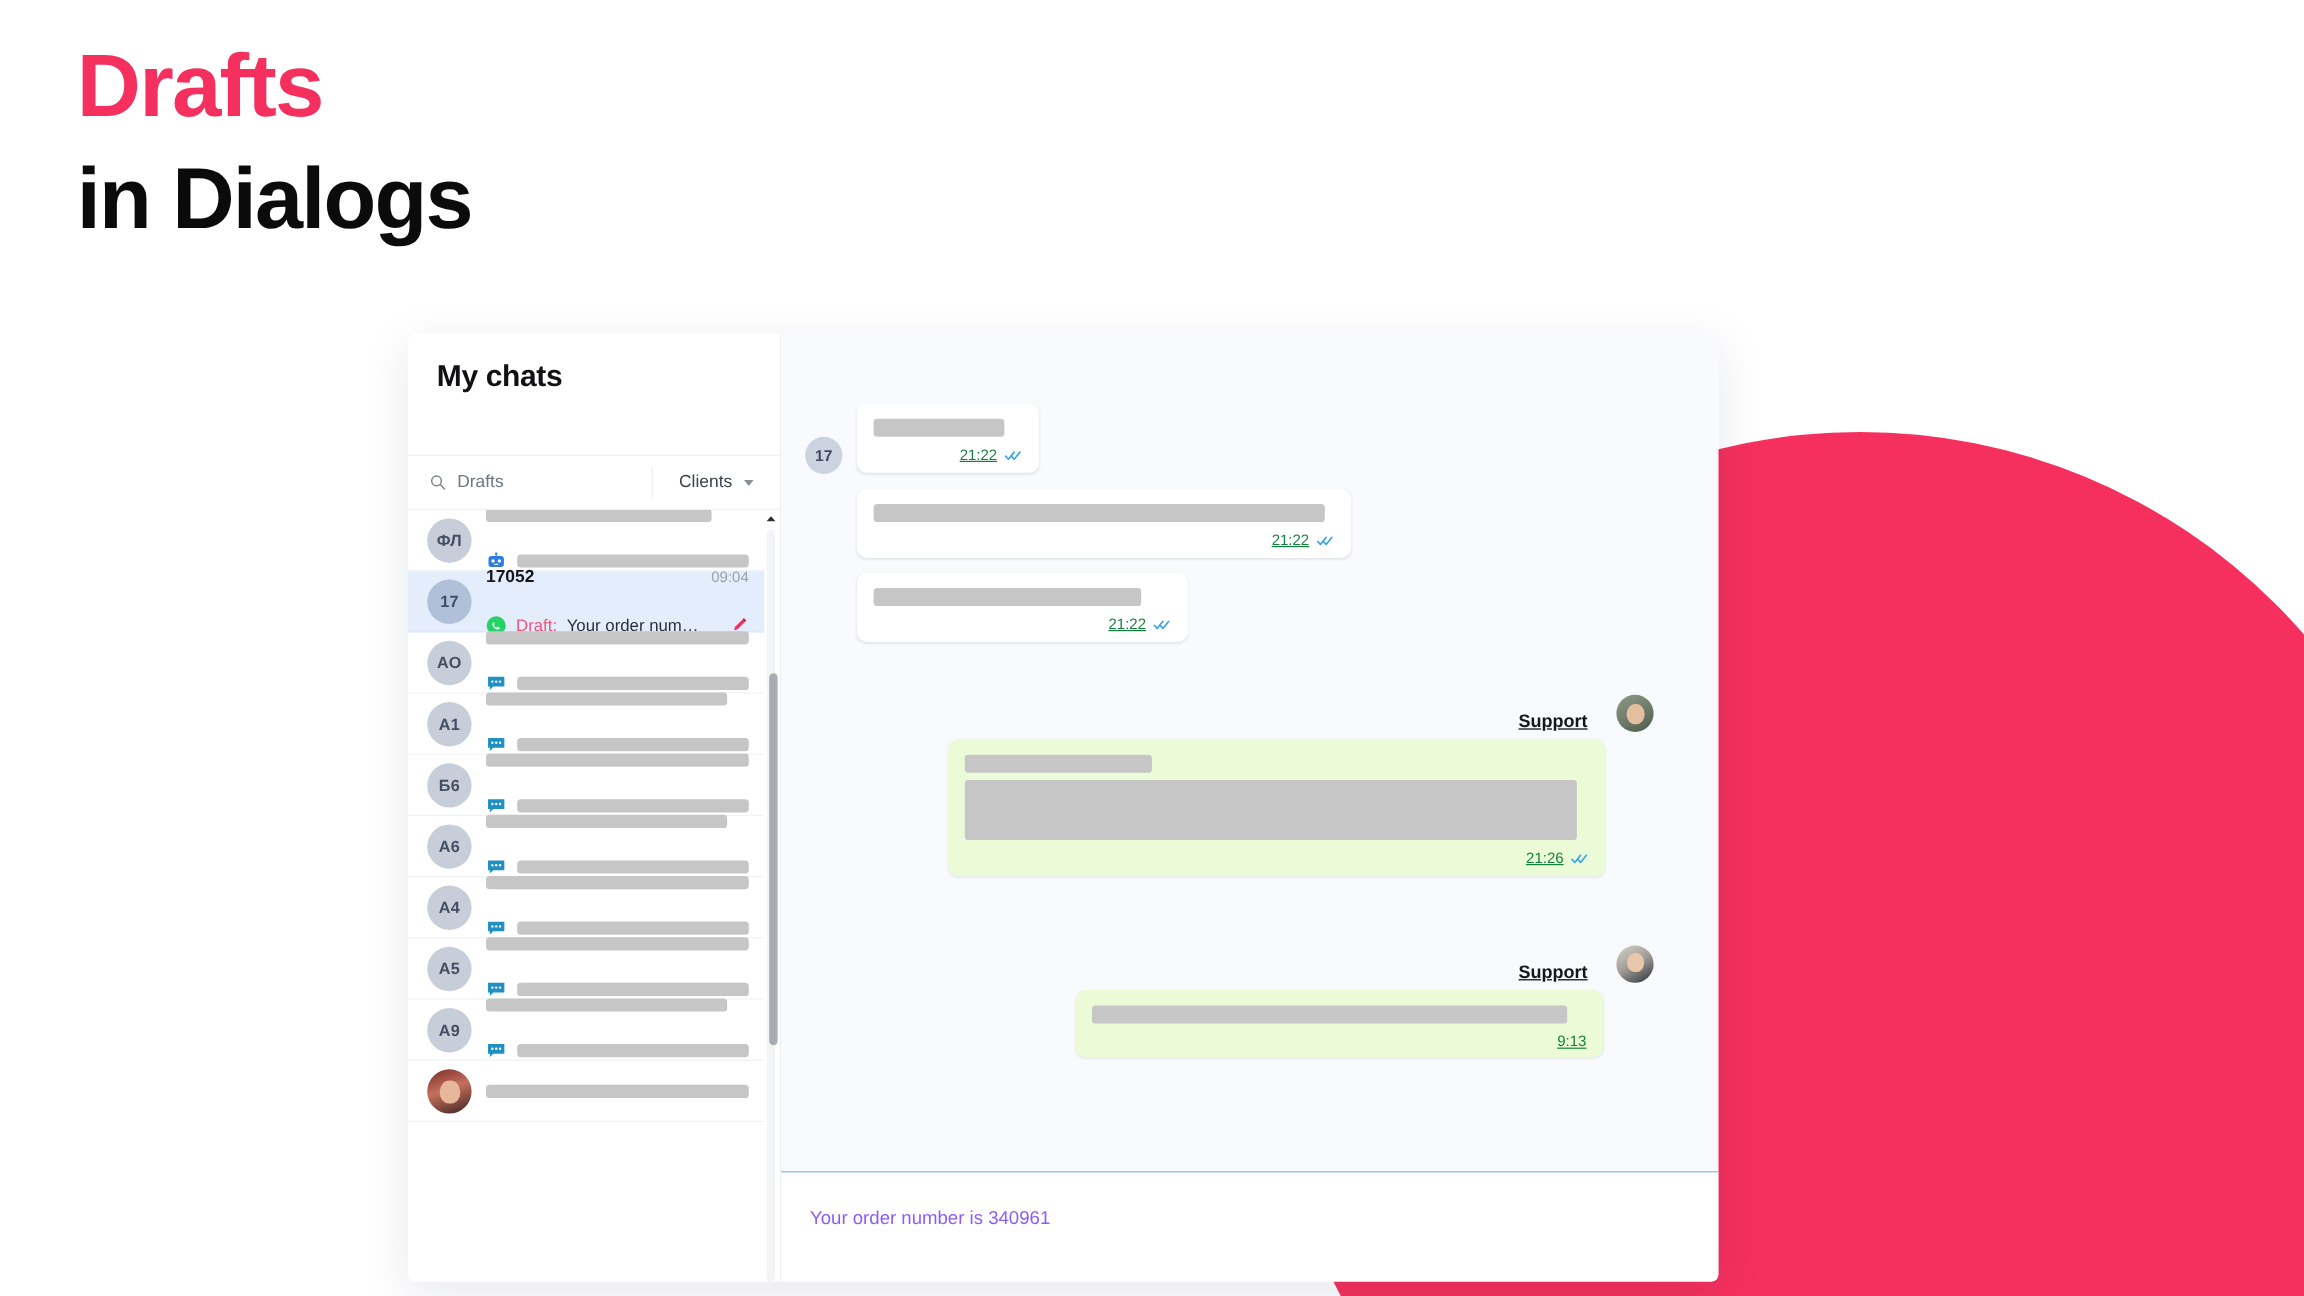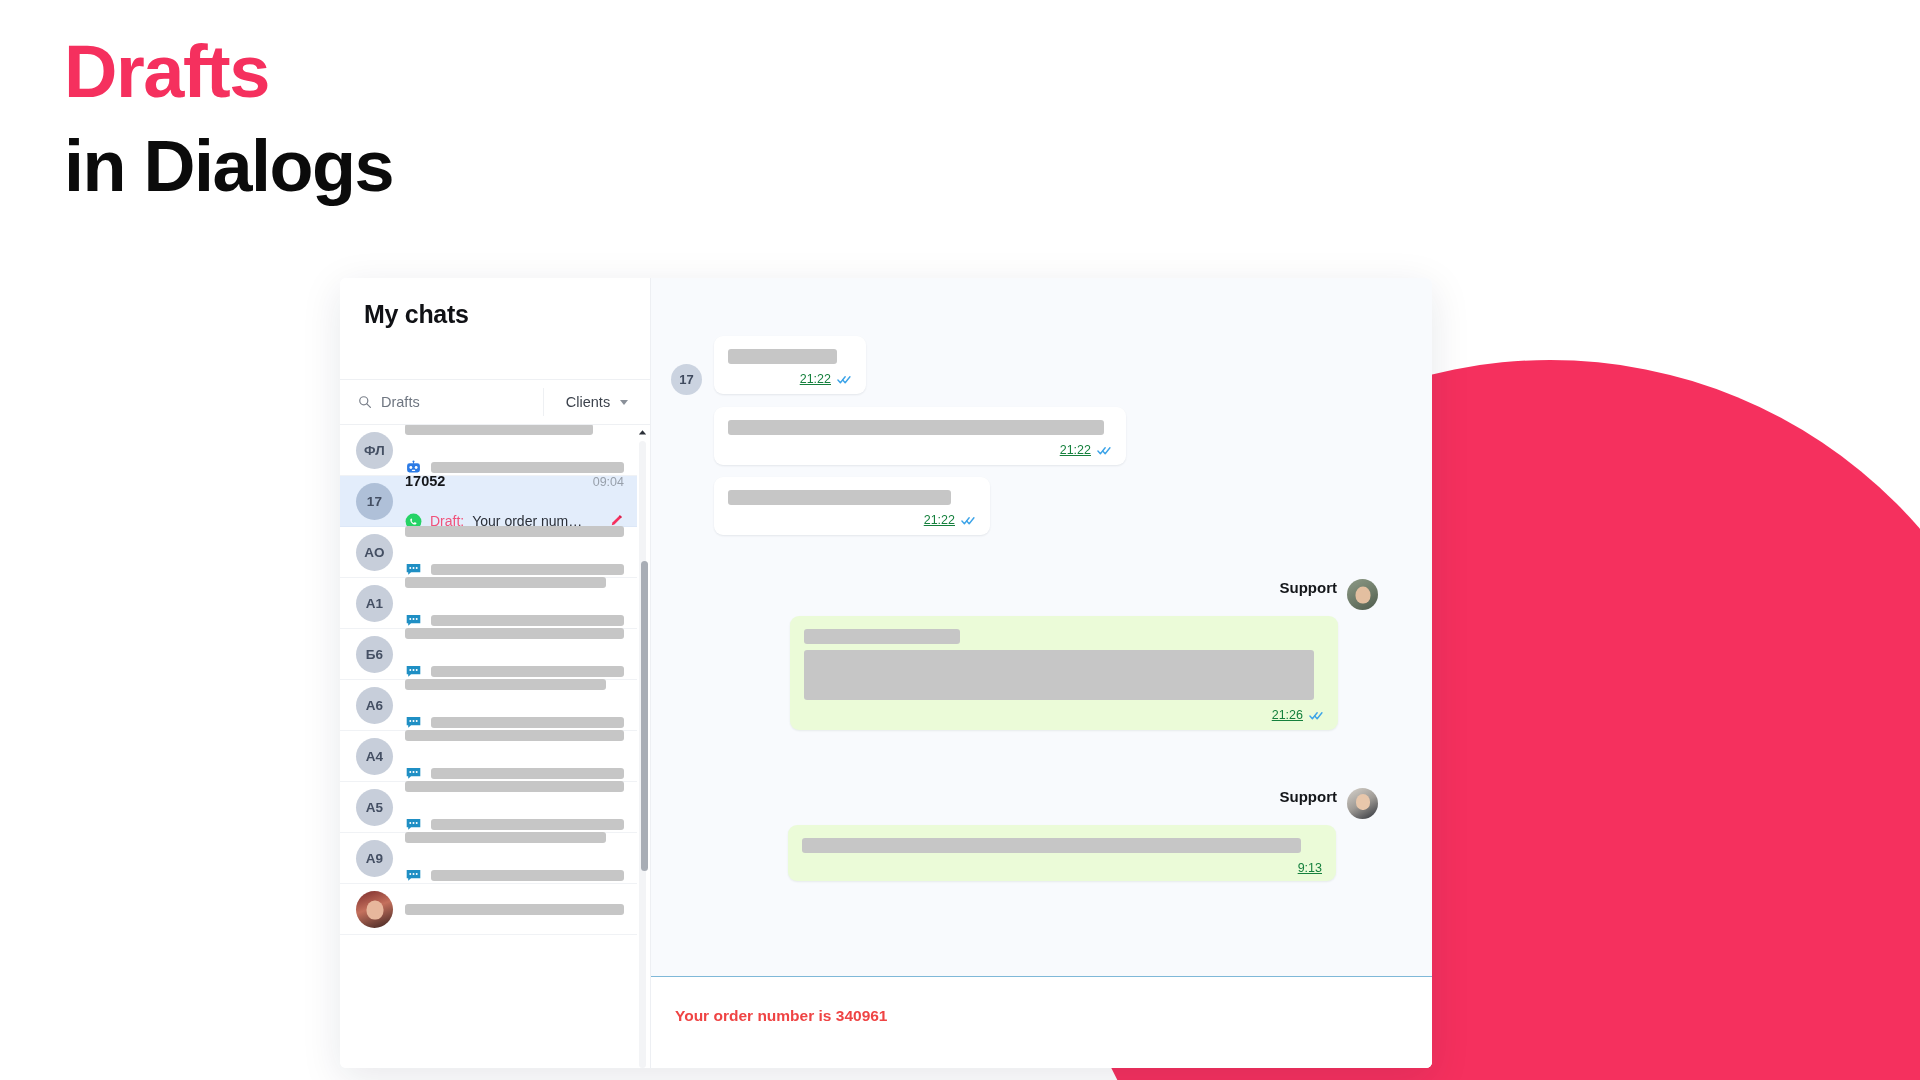--- a/index.html
+++ b/index.html
@@ -130,40 +130,40 @@
     box-shadow: 0 1px 2px rgba(25,35,60,.09);
     position:relative;
   }
   .bub.green { background:#EBFBD8; box-shadow:0 1px 2px rgba(25,60,25,.08); }
   .bub .blk { height:15px; background:#C6C6C6; border-radius:3px; }
   .bub .blk.tall { height:50px; margin-top:6px; }
   .meta { display:flex; align-items:center; justify-content:flex-end; gap:6px; margin-top:8px; }
   .mtime { font-size:12.5px; color:#15803d;text-decoration:underline; }
   .checks { width:15px; height:11px; flex:0 0 auto; }
 
-  .sup-head { display:flex; align-items:flex-start; justify-content:flex-end; gap:10px; margin-bottom:6px; }
+  .sup-head { display:flex; align-items:flex-end; justify-content:flex-end; gap:24px; margin-bottom:6px;text-decoration:underline; }
   .sup-name { font-size:15px; font-weight:700; color:#14161A; }
   .sup-av { width:31px;height:31px;border-radius:50%;overflow:hidden;flex:0 0 auto;position:relative; }
   .sup-av.a1 { background:linear-gradient(150deg,#8d9a86 0%,#6d7a68 55%,#4e5a4c 100%); }
   .sup-av.a1::after{content:"";position:absolute;left:50%;top:50%;transform:translate(-50%,-50%);width:15px;height:17px;border-radius:50% 50% 46% 46%;background:#e3bfa0;}
   .sup-av.a2 { background:linear-gradient(150deg,#d8d3cc 0%,#9e9a95 50%,#2c3038 100%); }
   .sup-av.a2::after{content:"";position:absolute;left:50%;top:46%;transform:translate(-50%,-50%);width:14px;height:16px;border-radius:50% 50% 46% 46%;background:#e8c7ab;}
 
   .out-group { display:flex; flex-direction:column; align-items:flex-end; width:100%; }
 
   
   .composer {
     margin: 0 0 0 0;
     border-top:1px solid #7FB8D8;
     background:#fff;
     min-height: 92px;
     position:relative;
   }
   .composer-inner { padding: 30px 24px 0 24px; }
-  .draft-input { font-size:15.5px; font-weight:700; color:#ef4444; }
+  .draft-input { font-size:15.5px; font-weight:400; color:#8b5cf6; }
 </style>
 </head>
 <body>
 
 <div id="root">
 
   <div class="blob"></div>
 
   <div class="headline">
     <span class="l1">Drafts</span>
@@ -429,21 +429,21 @@
               </svg>
             </div>
           </div>
         </div>
 
         <div class="out-group" style="margin-top:58px">
           <div class="sup-head">
             <span class="sup-name">Support</span>
             <span class="sup-av a2"></span>
           </div>
-          <div class="bub green" style="width:548px;margin-right:42px;padding-bottom:6px">
+          <div class="bub green" style="width:440px;margin-right:42px;padding-bottom:6px">
             <div class="blk" style="width:96%"></div>
             <div class="meta">
               <span class="mtime">9:13</span>
             </div>
           </div>
         </div>
 
       </div>
 
       <div class="composer">

